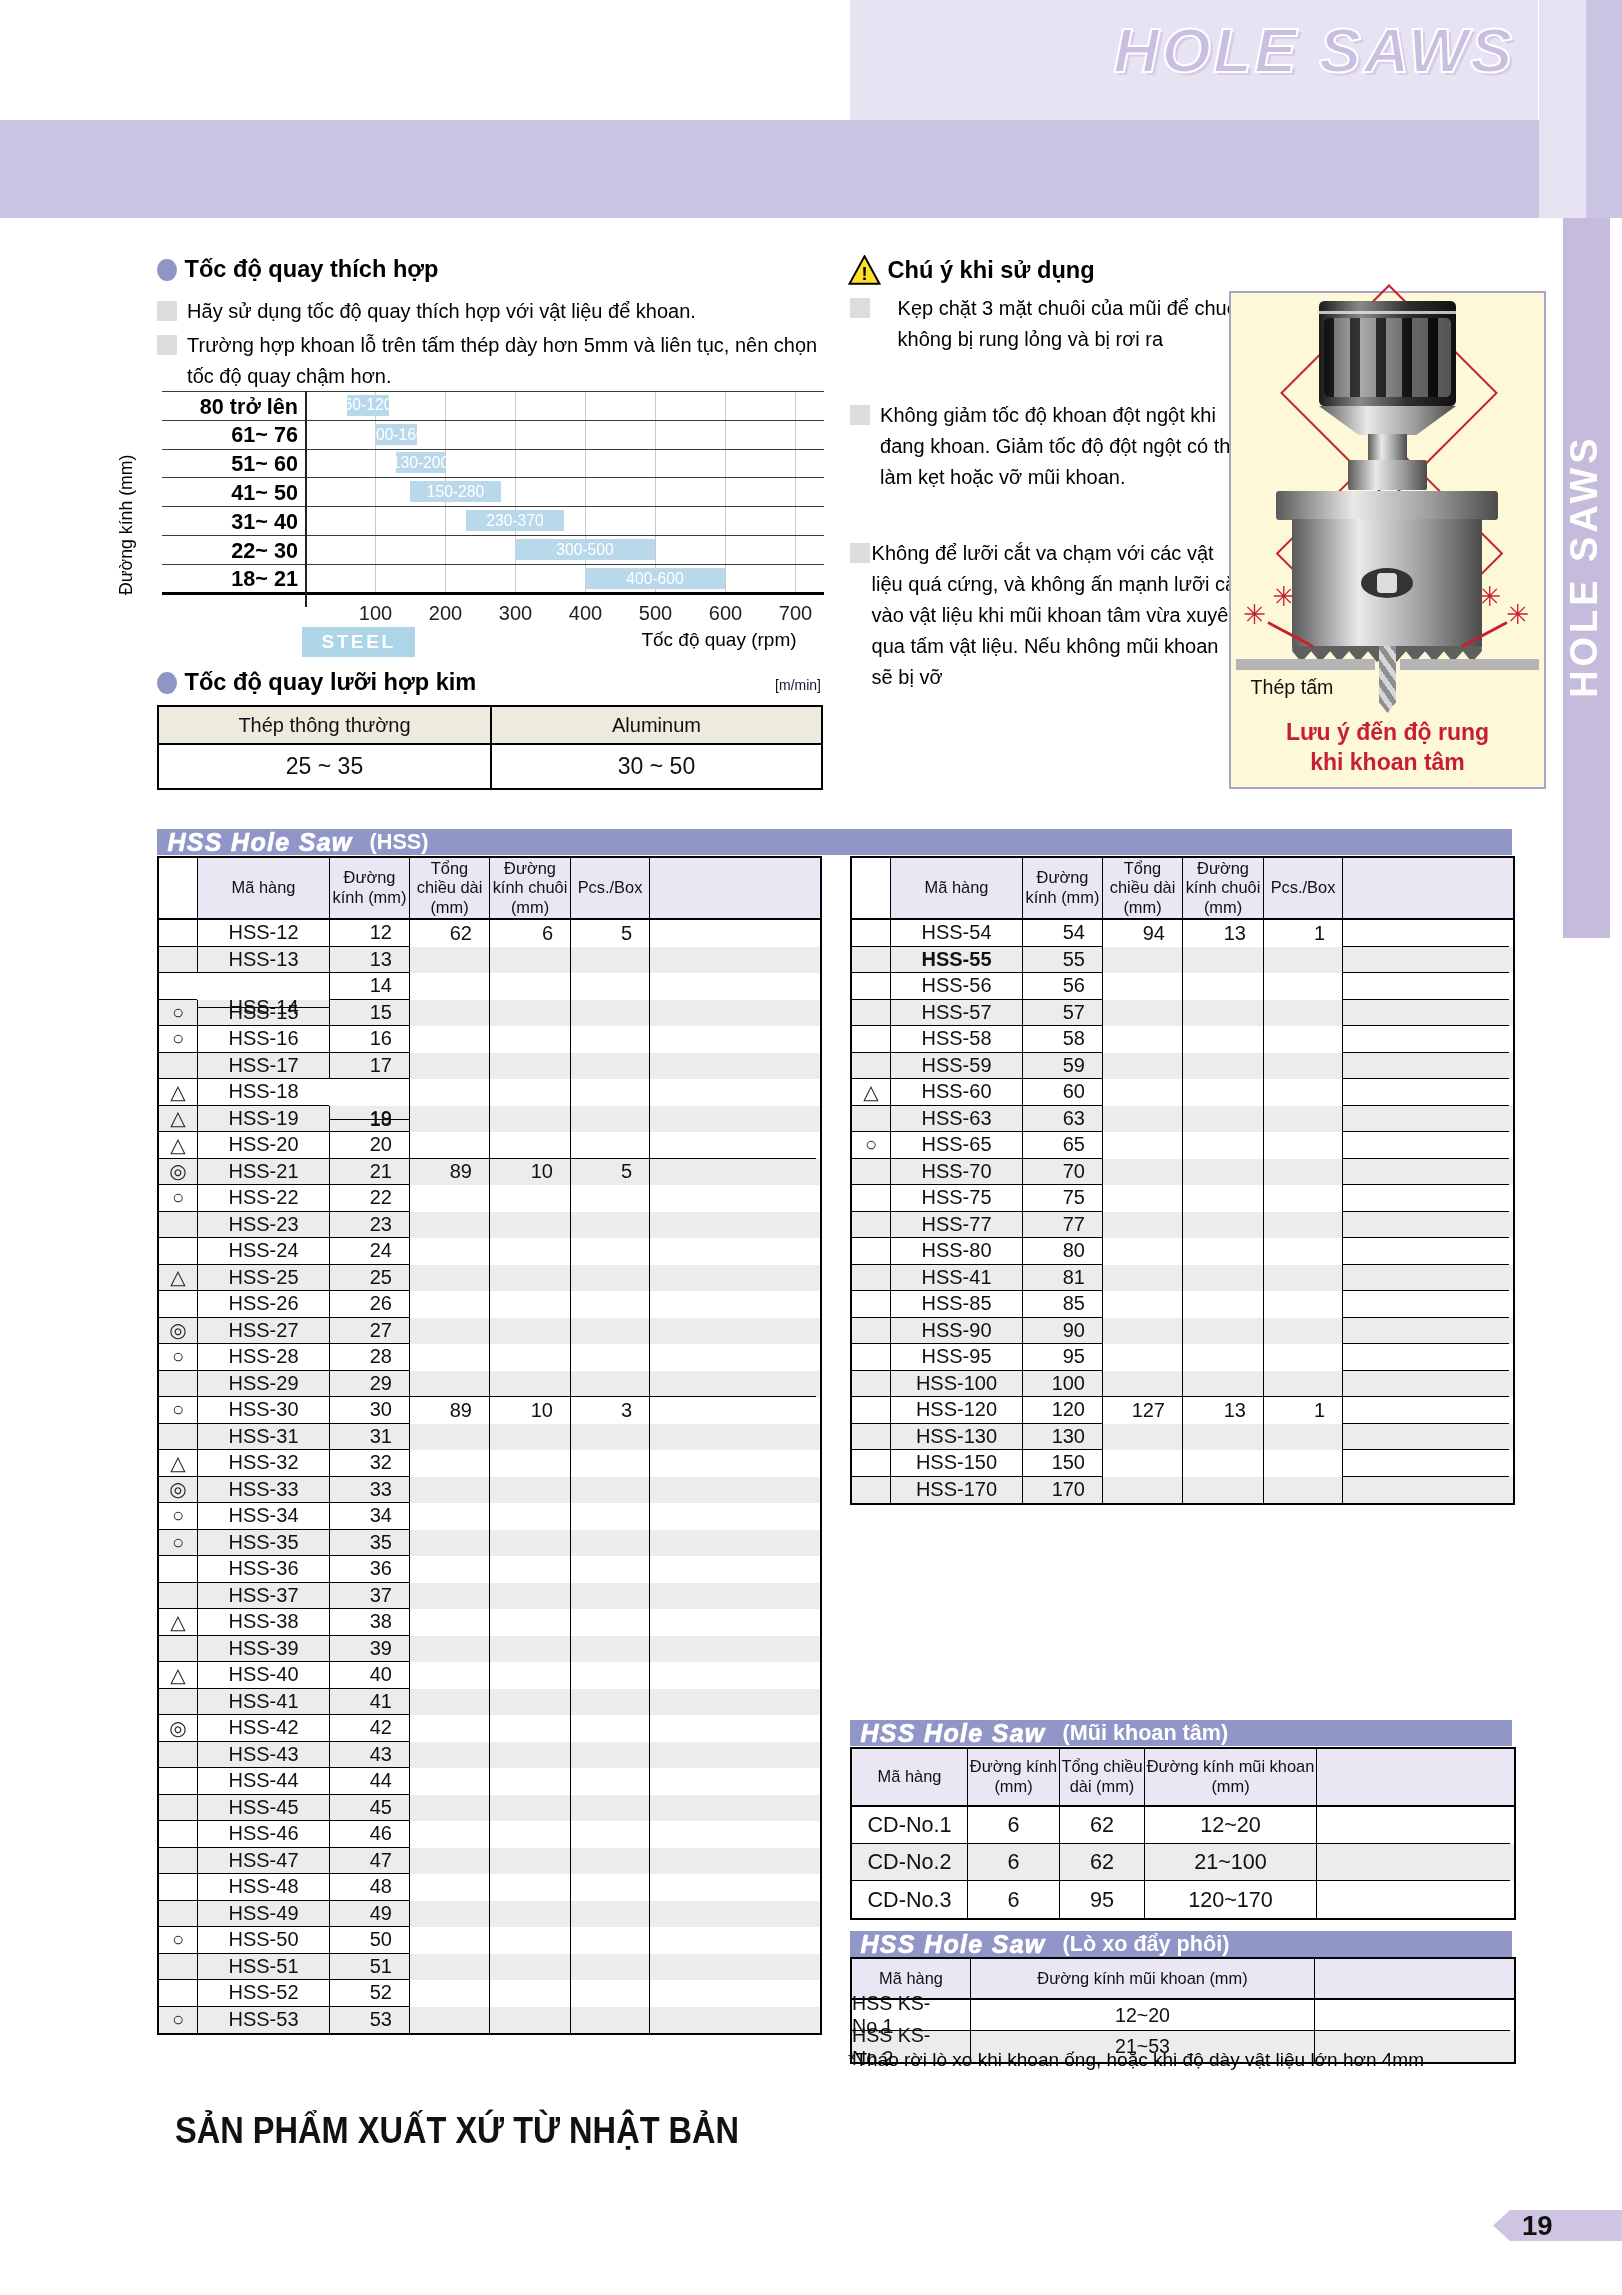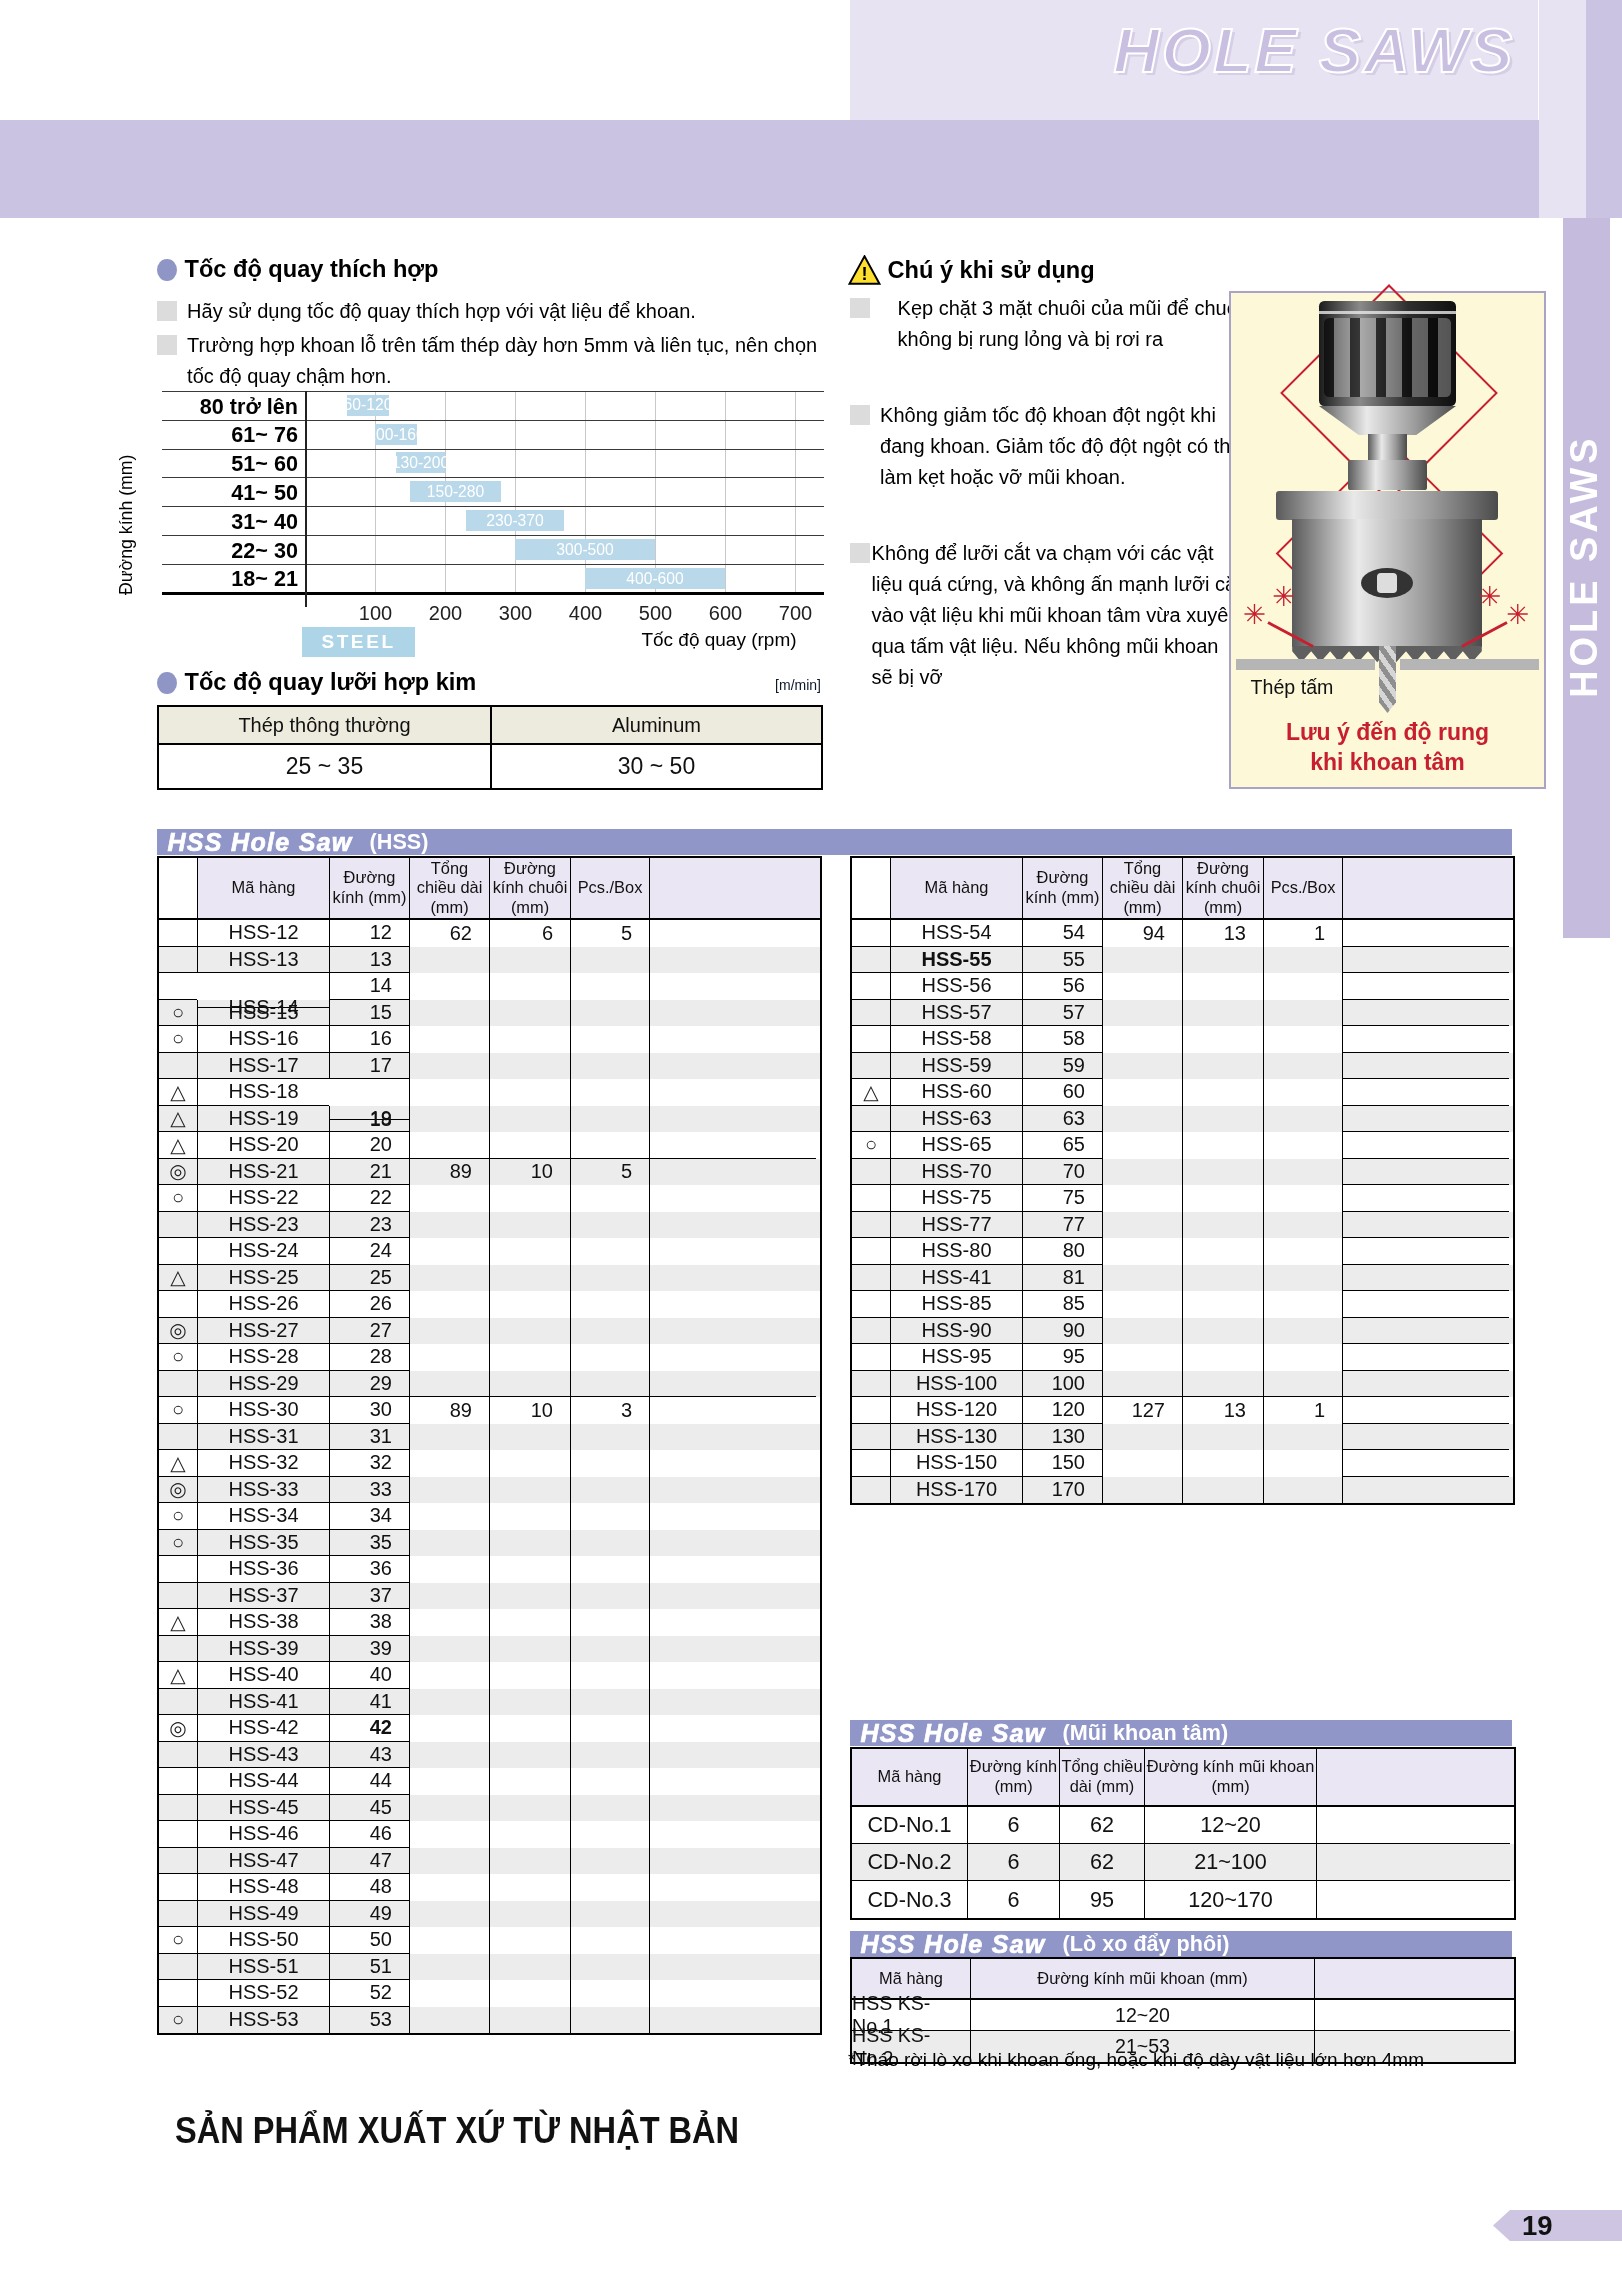--- a/index.html
+++ b/index.html
@@ -527,21 +527,21 @@
         <div class="cell vb bb ctr" style="width: 132px;">HSS-41</div>
         <div class="cell vb bb num" style="width: 80px;">41</div>
         <div class="cell vb num" style="width: 80px;"></div>
         <div class="cell vb num" style="width: 81px;"></div>
         <div class="cell vb num" style="width: 79px;"></div>
         <div class="cell vb" style="width: 167px;"></div>
       </div>
       <div class="prow ">
         <div class="cell bb ctr symtxt" style="width: 38px;">◎</div>
         <div class="cell vb bb ctr" style="width: 132px;">HSS-42</div>
-        <div class="cell vb bb num" style="width: 80px; font-weight: bold;">42</div>
+        <div class="cell vb bb num" style="width: 80px;">42</div>
         <div class="cell vb num" style="width: 80px;"></div>
         <div class="cell vb num" style="width: 81px;"></div>
         <div class="cell vb num" style="width: 79px;"></div>
         <div class="cell vb" style="width: 167px;"></div>
       </div>
       <div class="prow gray">
         <div class="cell bb ctr symtxt" style="width: 38px;"></div>
         <div class="cell vb bb ctr" style="width: 132px;">HSS-43</div>
         <div class="cell vb bb num" style="width: 80px;">43</div>
         <div class="cell vb num" style="width: 80px;"></div>

